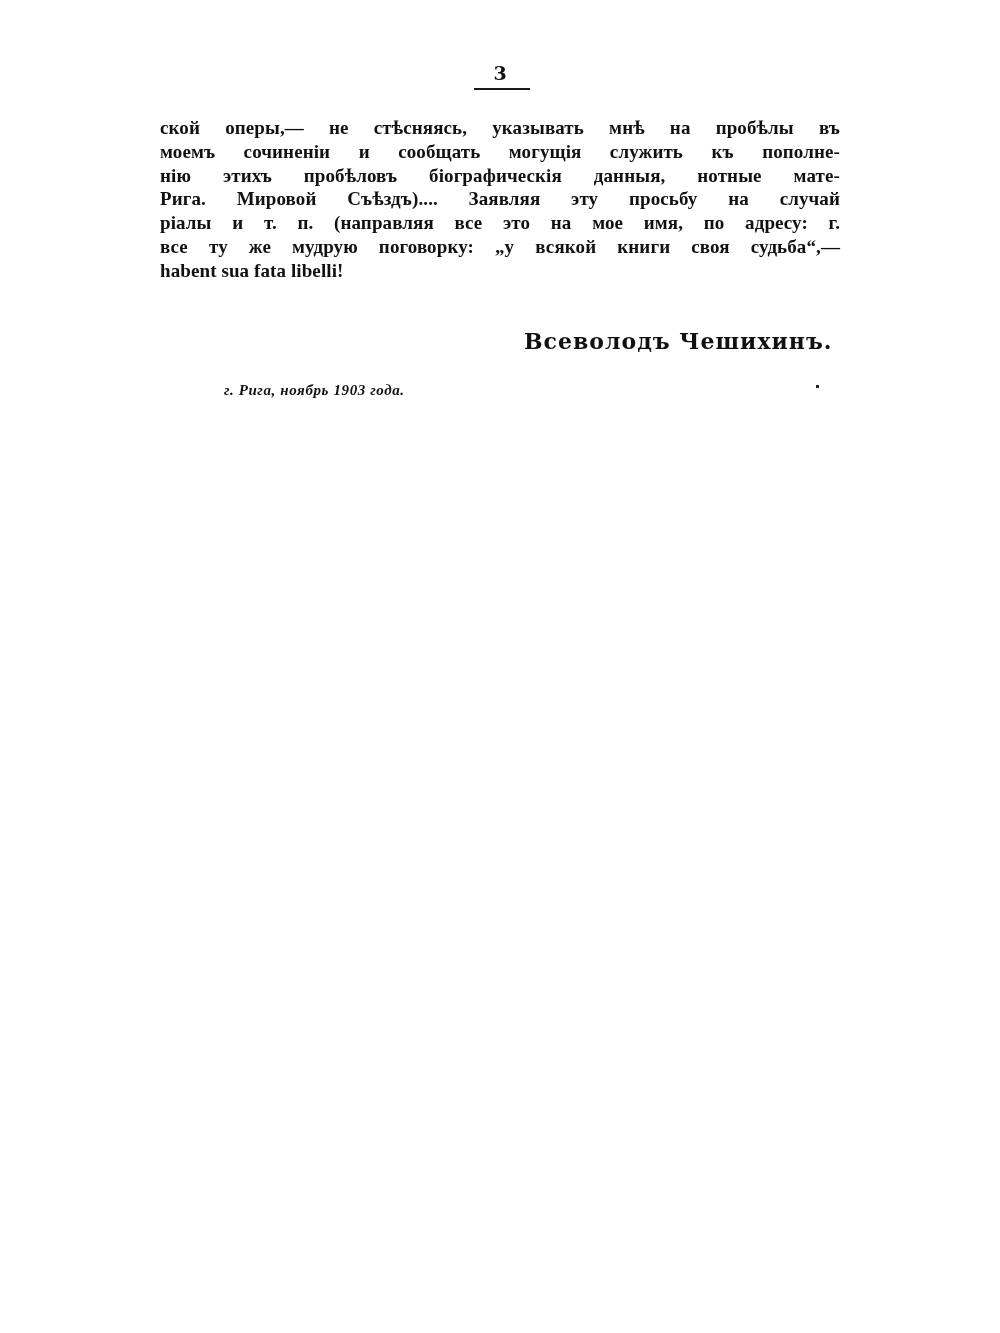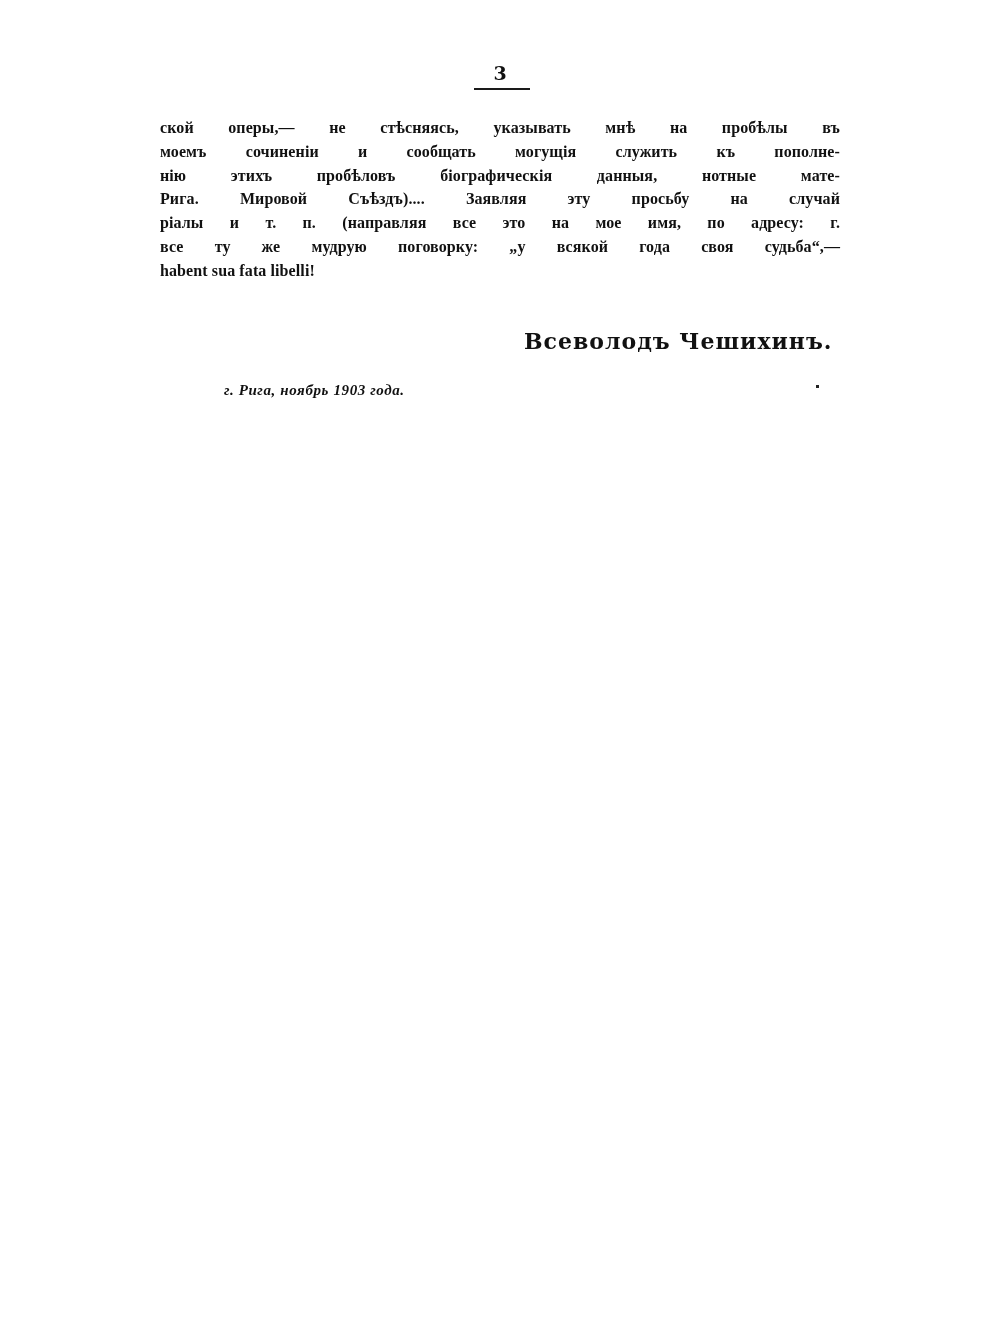--- a/index.html
+++ b/index.html
@@ -32,21 +32,21 @@
       width: 56px;
       height: 2px;
       background: #1a1a1a;
     }
     .body-text {
       position: absolute;
       left: 160px;
       top: 116px;
       width: 680px;
       font-family: "Liberation Serif", serif;
-      font-size: 16px;
+      font-size: 19px;
       line-height: 23.8px;
       font-weight: bold;
       letter-spacing: 0.1px;
     }
     .line {
       display: block;
       white-space: nowrap;
       text-align: justify;
       text-align-last: justify;
     }
@@ -94,21 +94,21 @@
 
 <div class="page-number">3</div>
 <div class="page-rule"></div>
 
 <div class="body-text">
   <span class="line">ской оперы,— не стѣсняясь, указывать мнѣ на пробѣлы въ</span>
   <span class="line">моемъ сочиненіи и сообщать могущія служить къ пополне-</span>
   <span class="line">нію этихъ пробѣловъ біографическія данныя, нотные мате-</span>
   <span class="line">Рига. Мировой Съѣздъ).... Заявляя эту просьбу на случай</span>
   <span class="line">ріалы и т. п. (направляя все это на мое имя, по адресу: г.</span>
-  <span class="line">все ту же мудрую поговорку: „у всякой года своя судьба“,—</span>
+  <span class="line">все ту же мудрую поговорку: „у всякой книги своя судьба“,—</span>
   <span class="line last">habent sua fata libelli!</span>
 </div>
 
 <div class="signature">Всеволодъ Чешихинъ.</div>
 
 <div class="dateline">г. Рига, ноябрь 1903 года.</div>
 
 <div class="speck"></div>
 
 </body></html>

